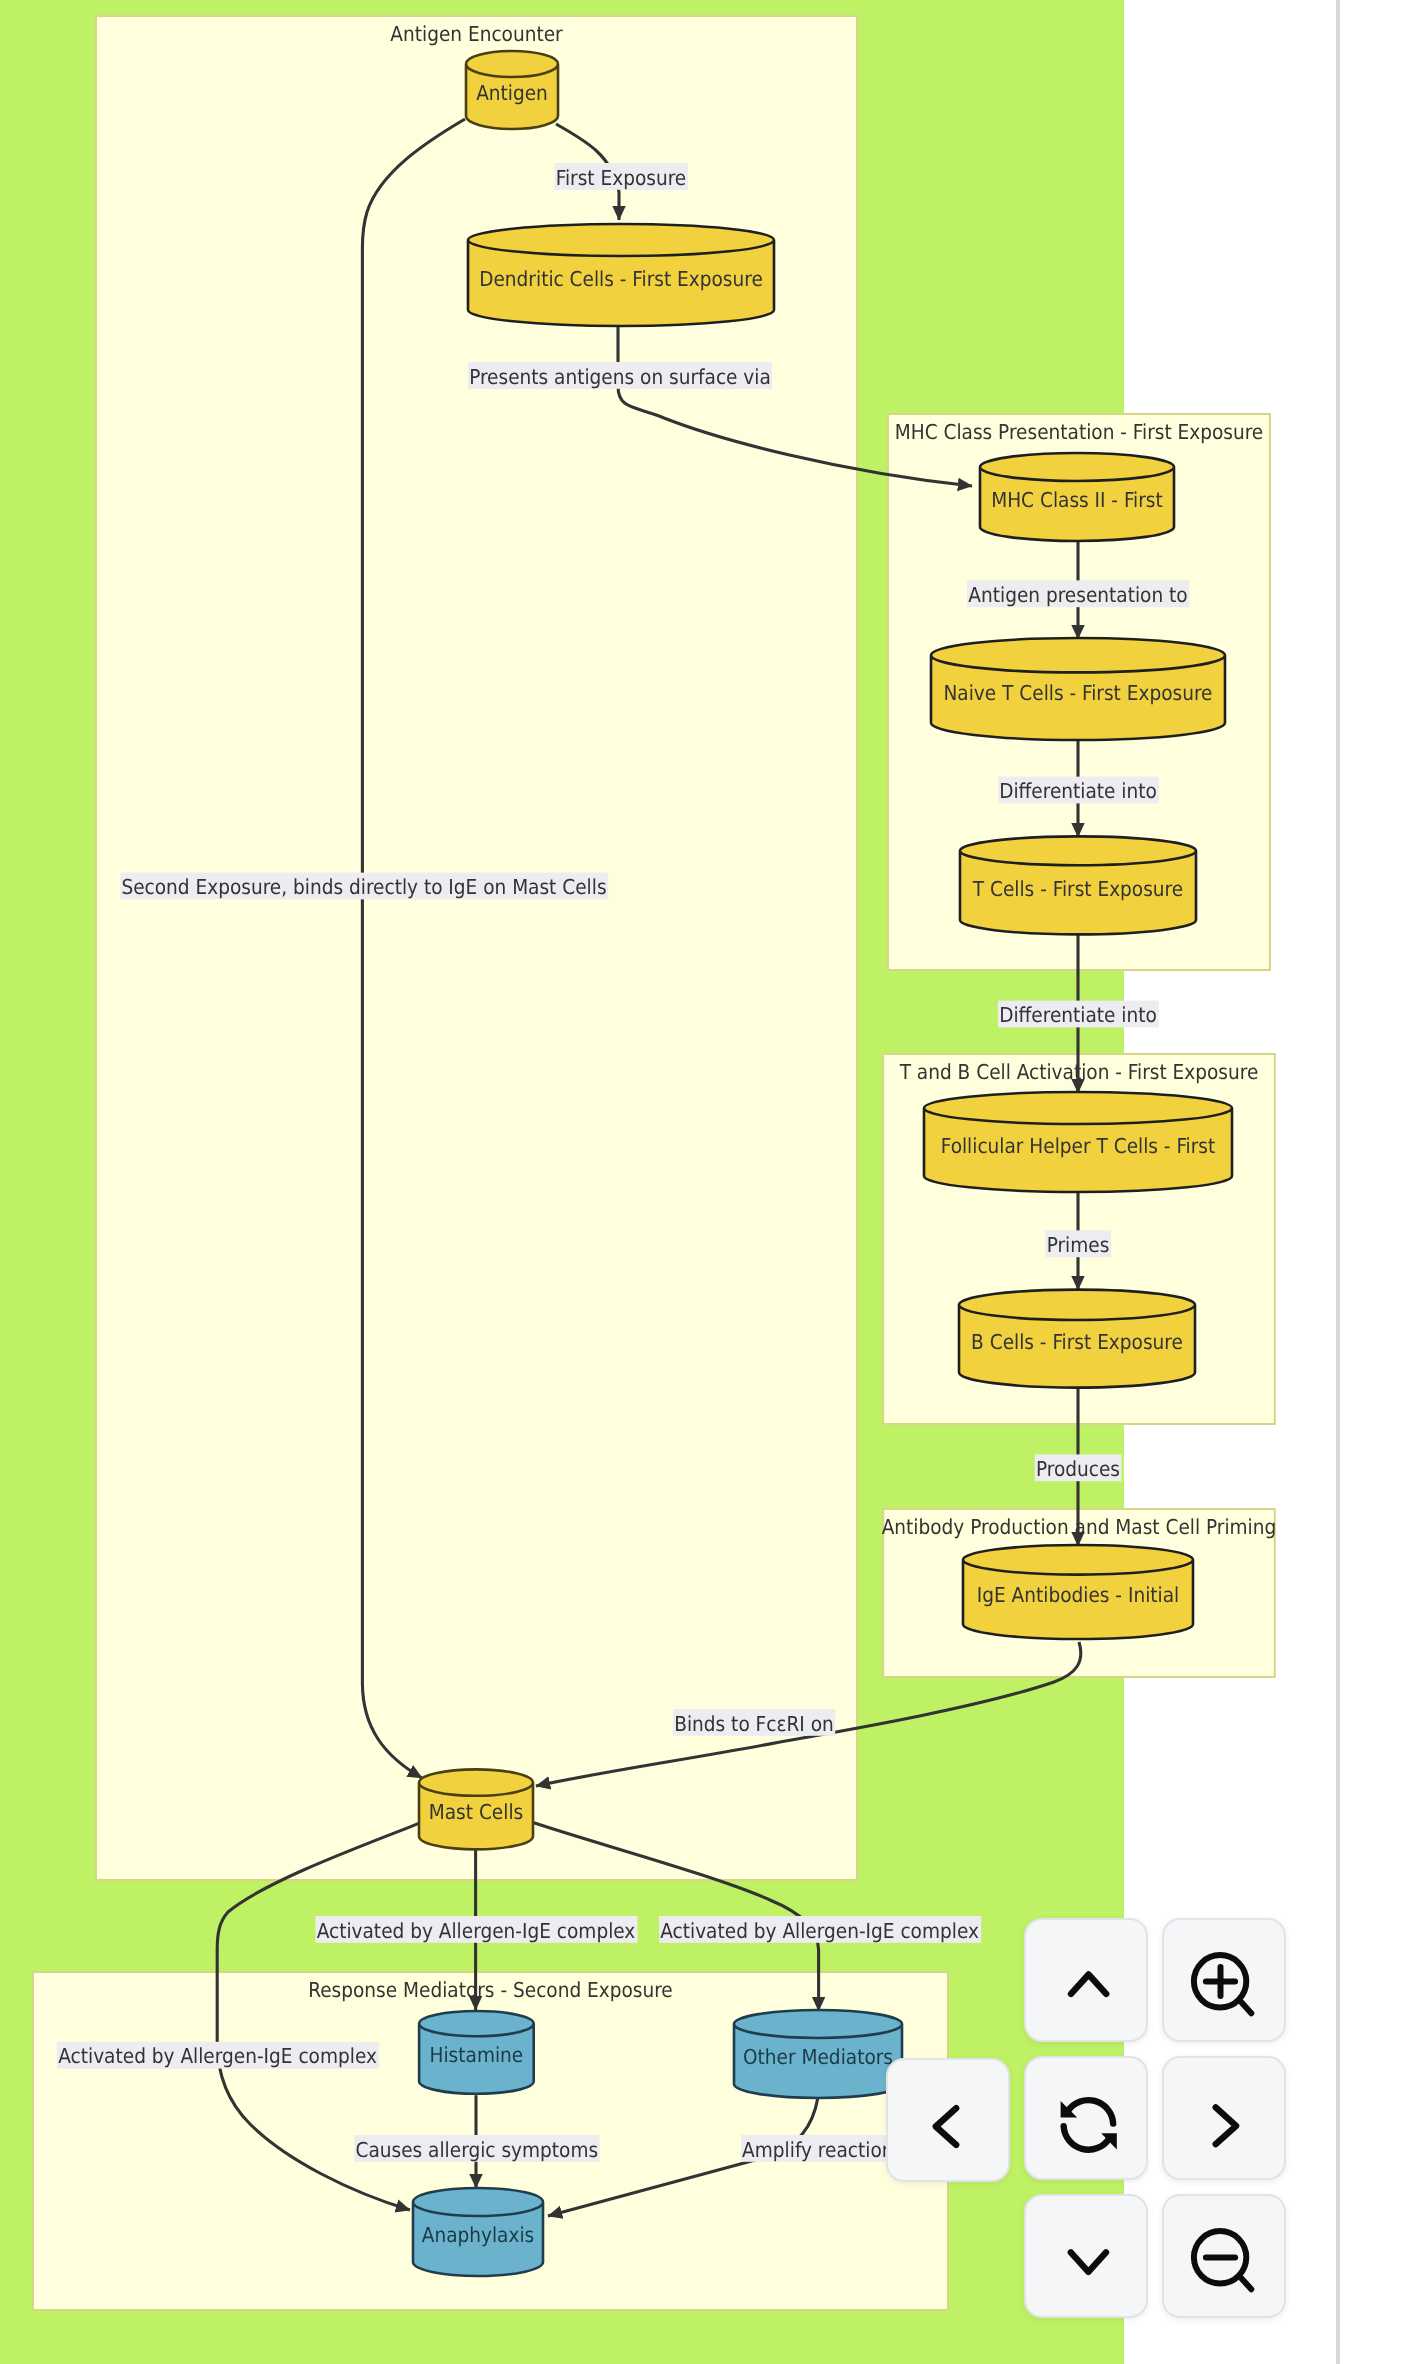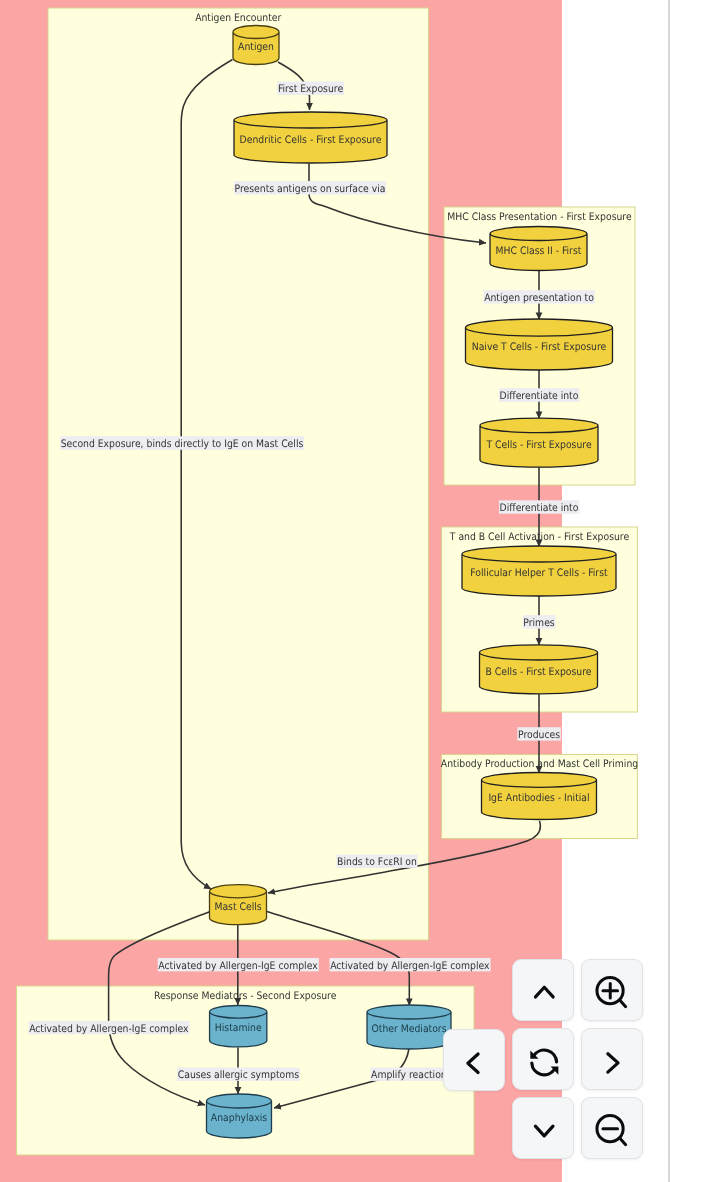--- a/index.html
+++ b/index.html
@@ -1,20 +1,20 @@
 <!DOCTYPE html>
 <html><head>
 <meta charset="utf-8">
 <title>Flowchart</title>
 <style>
   html,body{margin:0;padding:0;-webkit-font-smoothing:antialiased;
     text-rendering:geometricPrecision;}
   body{width:702px;height:1182px;background:#ffffff;
        font-family:"DejaVu Sans Condensed","DejaVu Sans",sans-serif;overflow:hidden;}
-  #stage{position:relative;width:562px;height:1182px;background:#fca5a5;}
+  #stage{position:relative;width:562px;height:1182px;background:#bef264;}
   #canvas-divider{position:absolute;top:0;left:667.8px;width:2.4px;height:1182px;background:#d7d8db;}
   svg#diagram{position:absolute;left:0;top:0;overflow:visible;}
   svg#diagram text{font-family:"DejaVu Sans Condensed","DejaVu Sans",sans-serif;}
   .cluster-rect{stroke:#d6d68a;stroke-width:1px;}
   .cluster-label{font-size:10.3px;fill:#333333;text-anchor:middle;}
   .node-shape{stroke-width:1.3px;}
   .node-label{font-size:10.3px;text-anchor:middle;}
   .edge-path{fill:none;stroke:#333333;stroke-width:1.55px;}
   .edge-label-bg{fill:#ececf1;}
   .edge-label{font-size:10.3px;fill:#333333;text-anchor:middle;}

